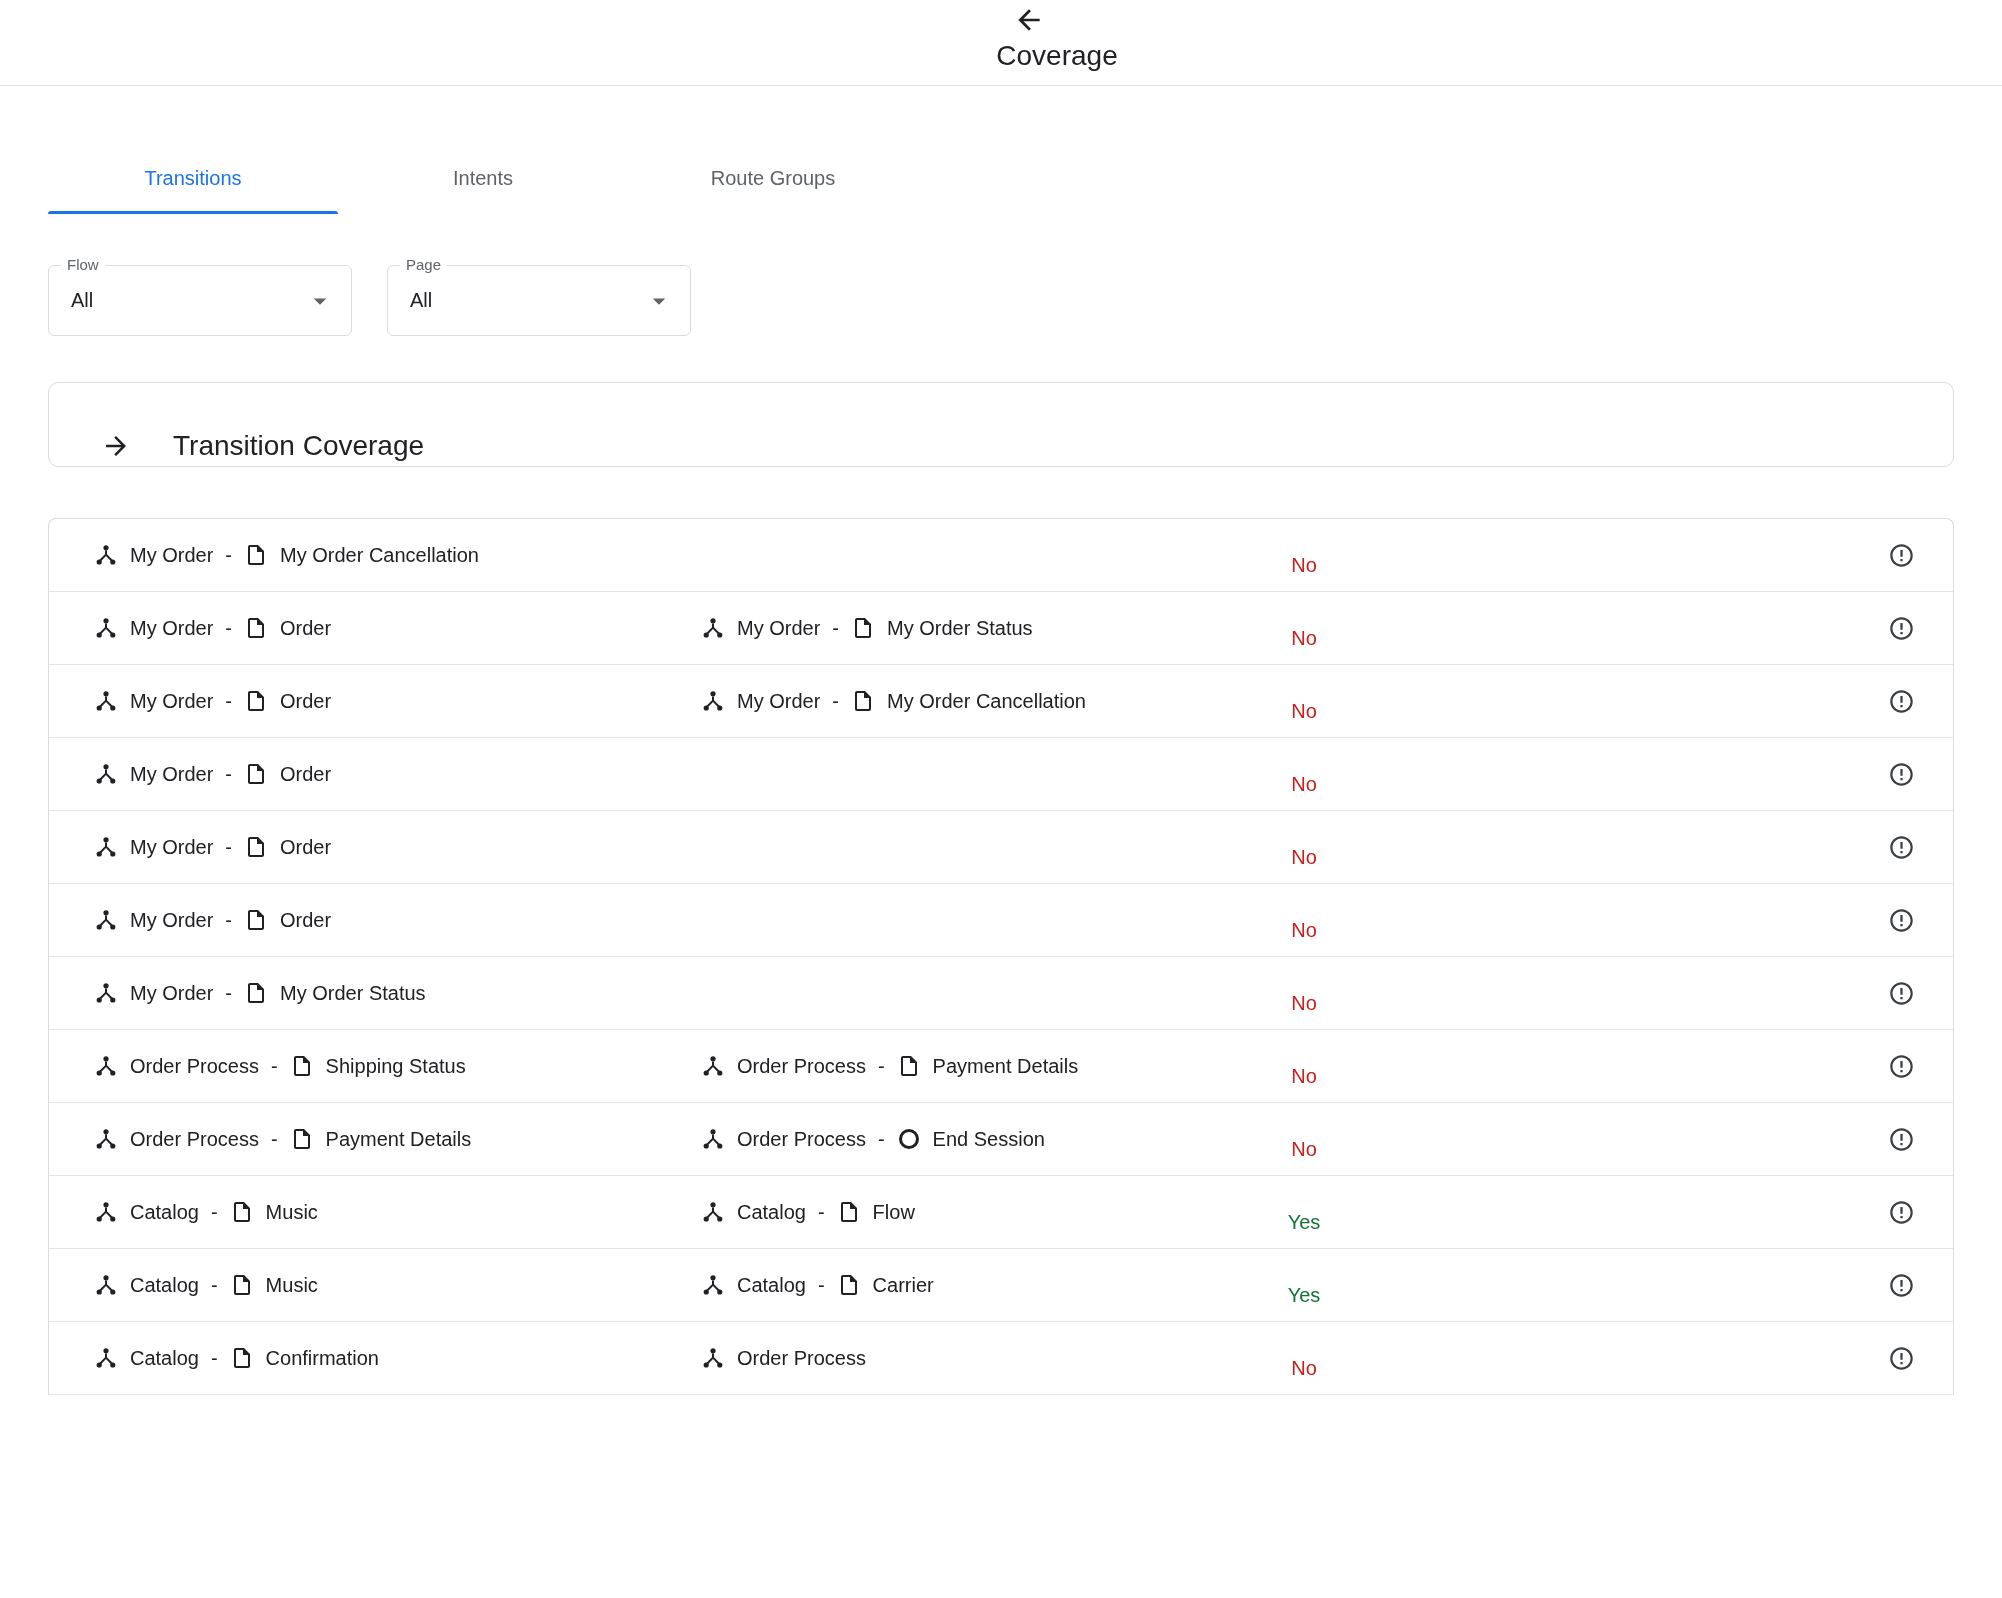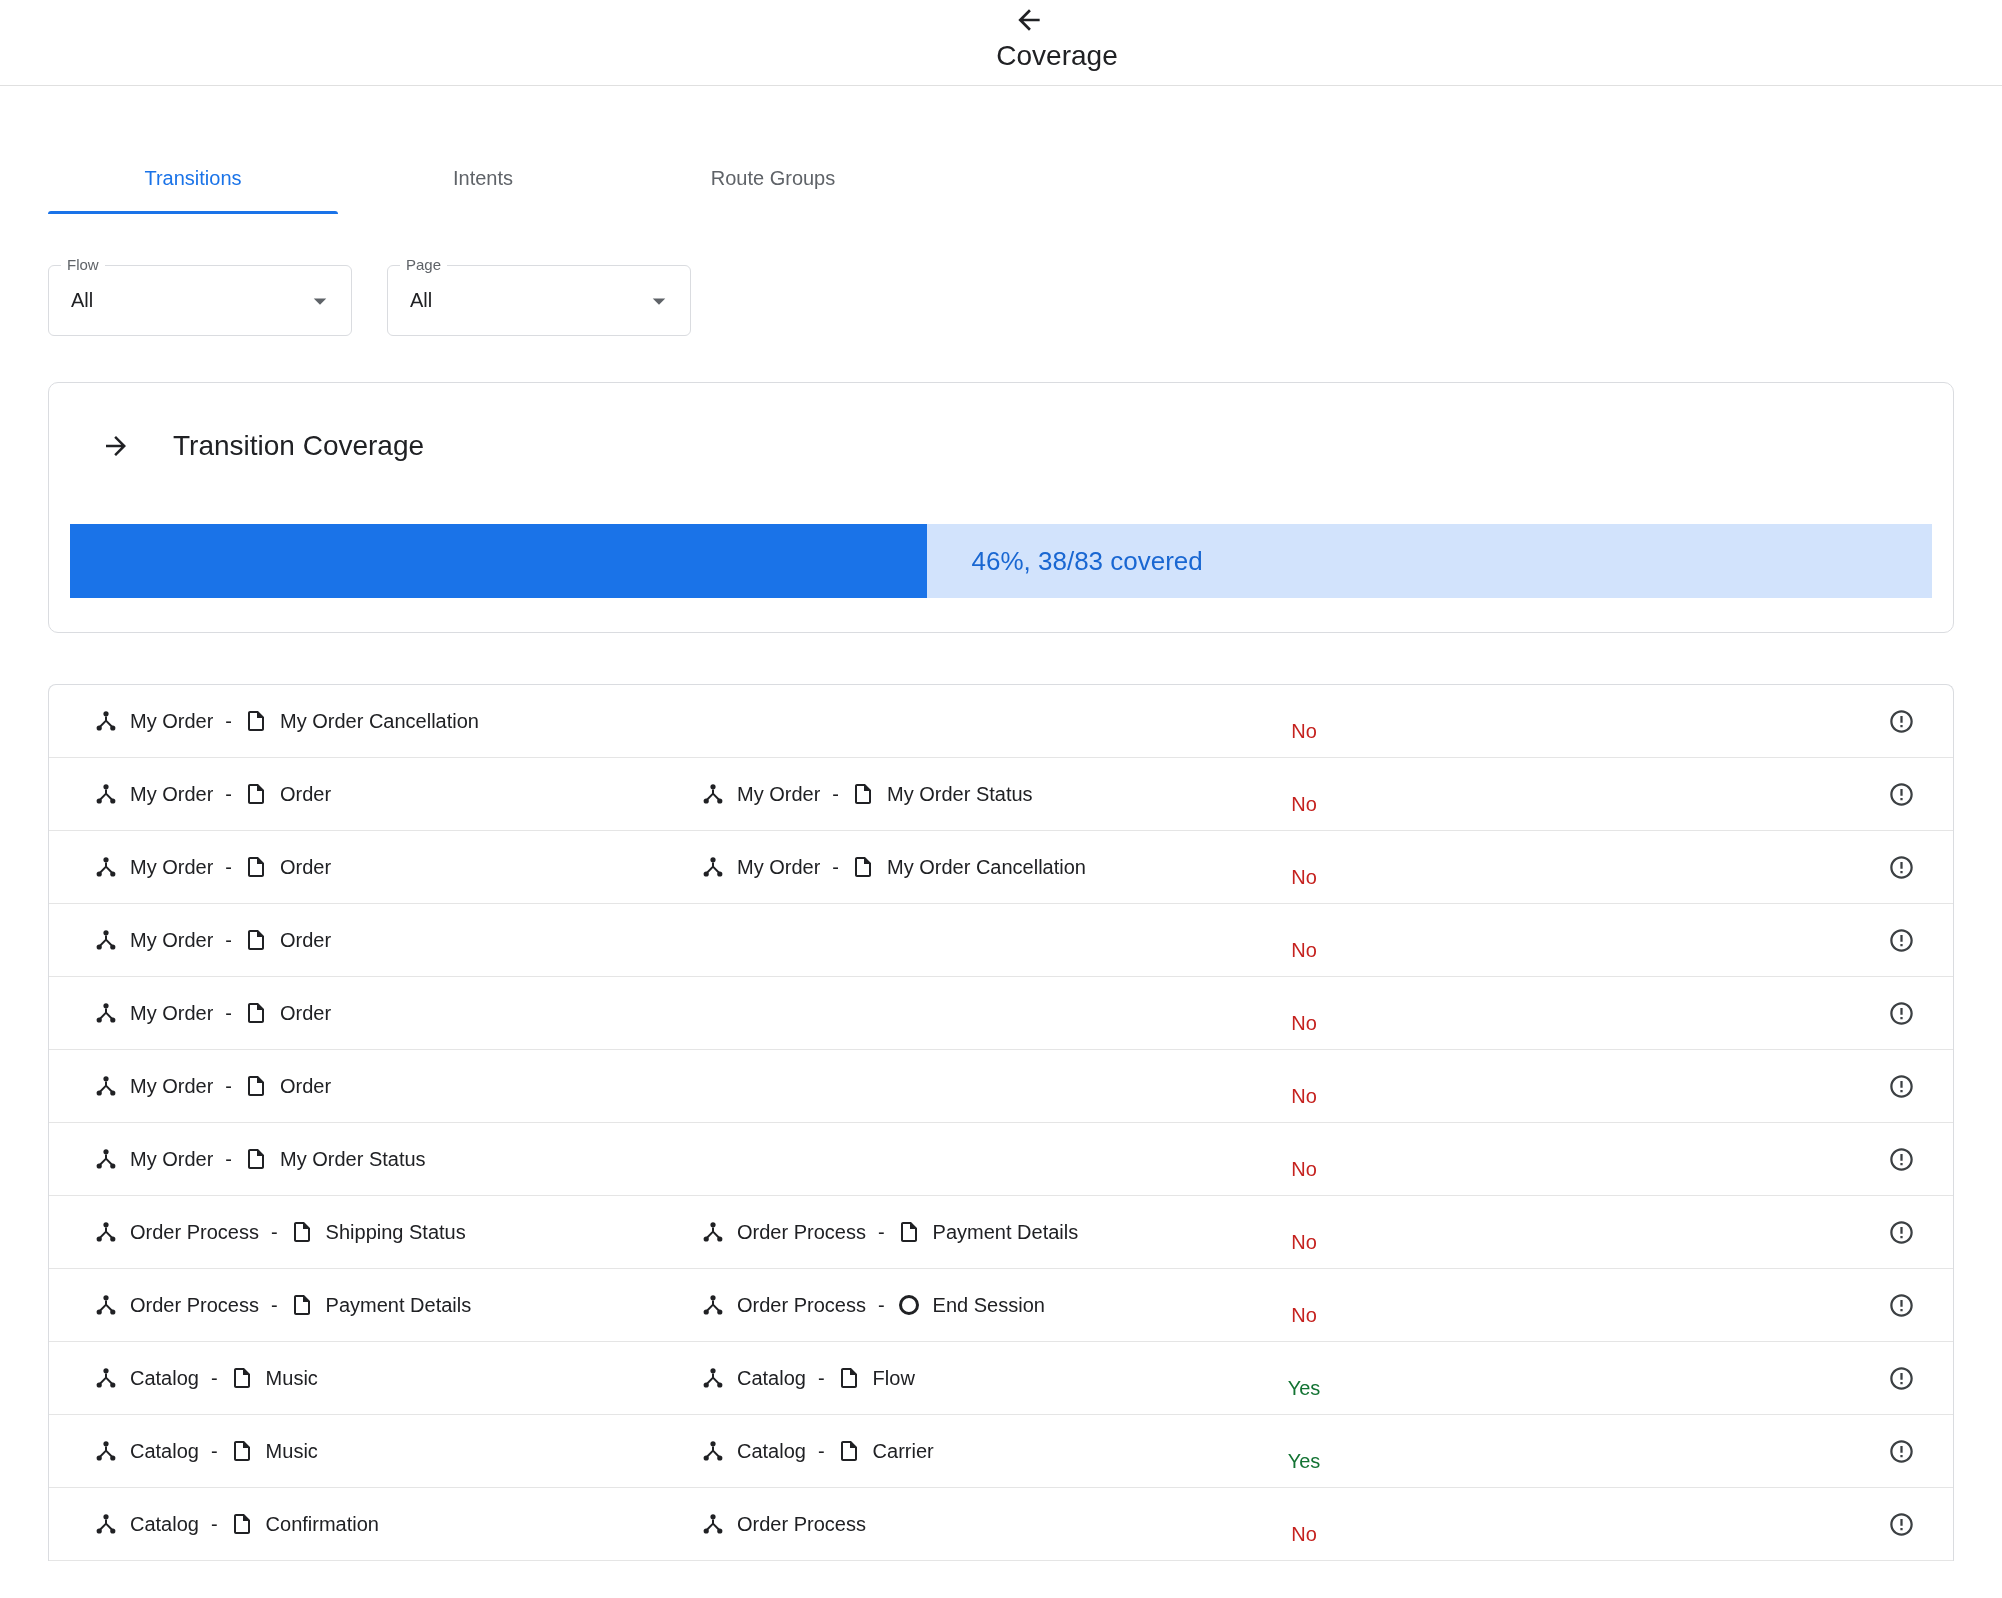--- a/index.html
+++ b/index.html
@@ -110,24 +110,20 @@
 
 <div class="coverage-card">
   <div class="card-title-row">
     <span class="icon">
       <svg width="30" height="30" viewBox="0 0 24 24" fill="currentColor">
           <path d="M12 4l-1.41 1.41L16.17 11H4v2h12.17l-5.58 5.59L12 20l8-8-8-8z"></path>
         </svg>
     </span>
     <span class="ctitle">Transition Coverage</span>
   </div>
-  <div class="progress-wrap">
-    <div class="progress-fill" style="width: 46%;"></div>
-    <div class="progress-label" style="left: calc(46% + 45px);">46%, 38/83 covered</div>
-  </div>
 </div>
 
 <div class="ctable">
   <div>
   <div class="trow">
     <div class="cell source">
       <span class="icon">
         <svg width="24" height="24" viewBox="0 0 24 24">
           <circle cx="12" cy="4.8" r="2.6" fill="currentColor"></circle>
           <circle cx="5.2" cy="19" r="2.6" fill="currentColor"></circle>

